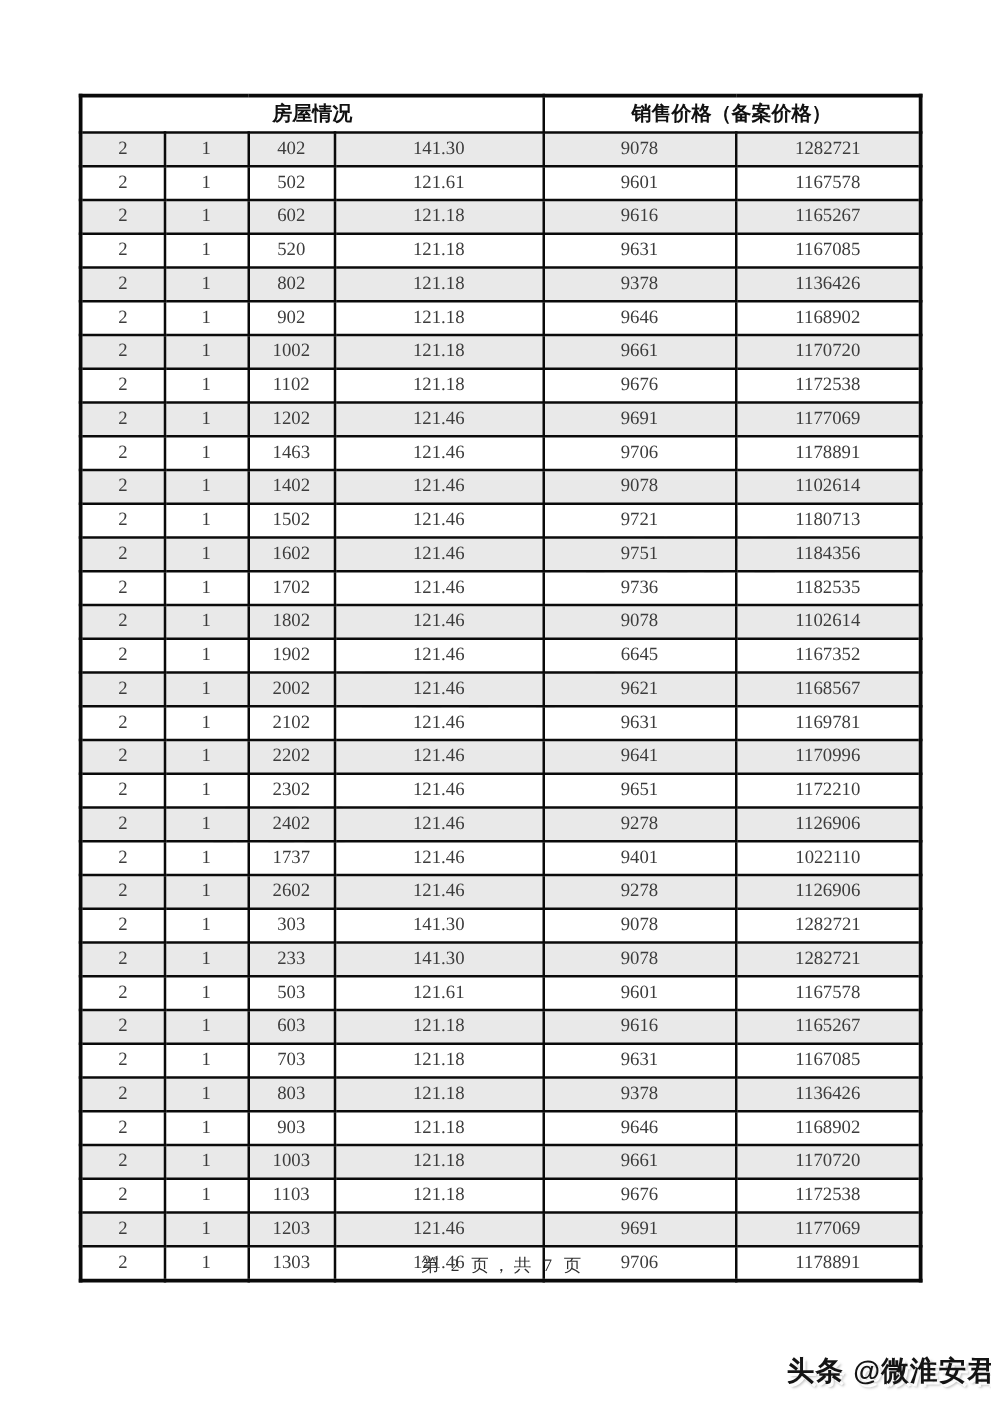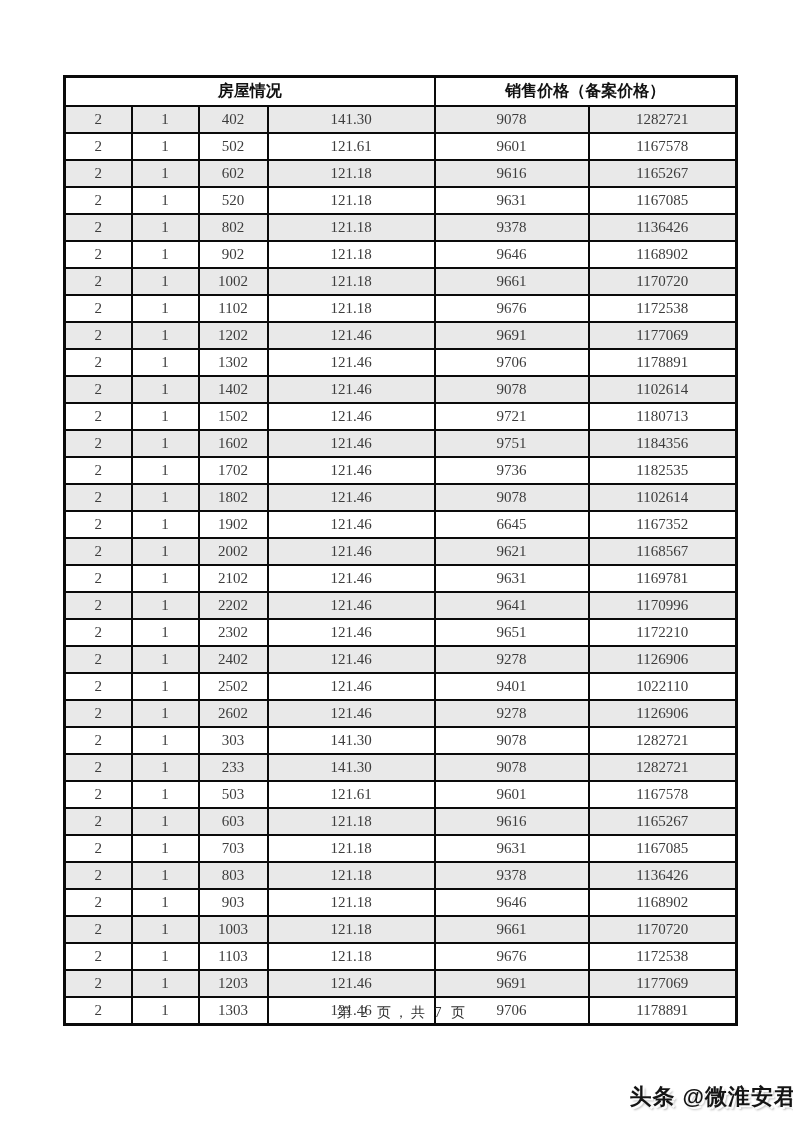--- a/index.html
+++ b/index.html
@@ -173,21 +173,21 @@
           <td>2</td>
           <td>1</td>
           <td>1202</td>
           <td>121.46</td>
           <td>9691</td>
           <td>1177069</td>
         </tr>
         <tr>
           <td>2</td>
           <td>1</td>
-          <td>1302</td>
+          <td>1463</td>
           <td>121.46</td>
           <td>9706</td>
           <td>1178891</td>
         </tr>
         <tr class="alt">
           <td>2</td>
           <td>1</td>
           <td>1402</td>
           <td>121.46</td>
           <td>9078</td>
@@ -269,21 +269,21 @@
           <td>2</td>
           <td>1</td>
           <td>2402</td>
           <td>121.46</td>
           <td>9278</td>
           <td>1126906</td>
         </tr>
         <tr>
           <td>2</td>
           <td>1</td>
-          <td>2502</td>
+          <td>1737</td>
           <td>121.46</td>
           <td>9401</td>
           <td>1022110</td>
         </tr>
         <tr class="alt">
           <td>2</td>
           <td>1</td>
           <td>2602</td>
           <td>121.46</td>
           <td>9278</td>

